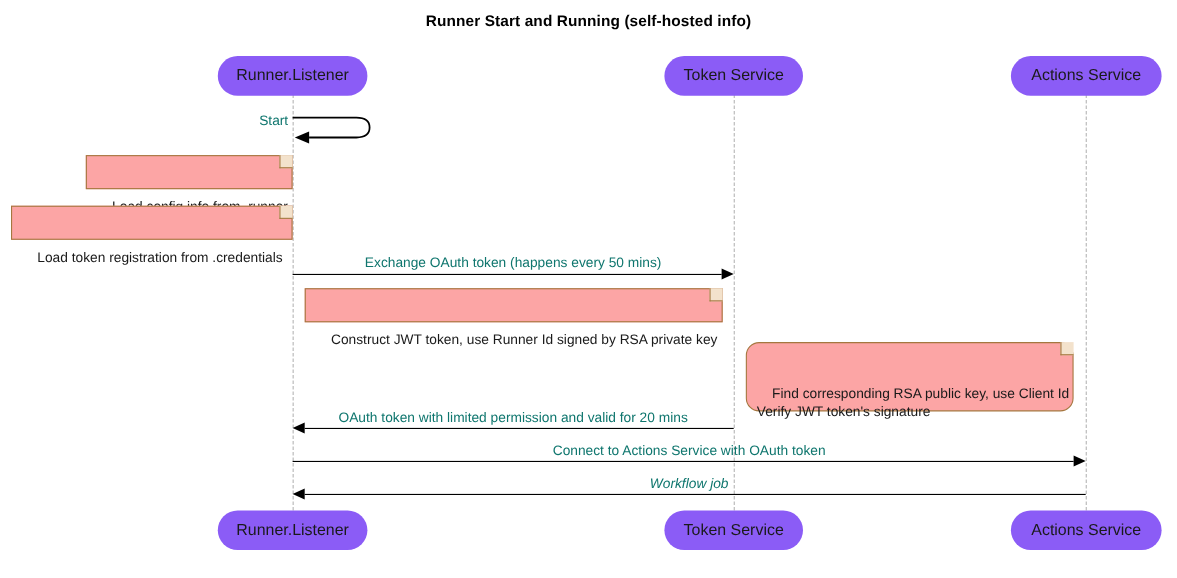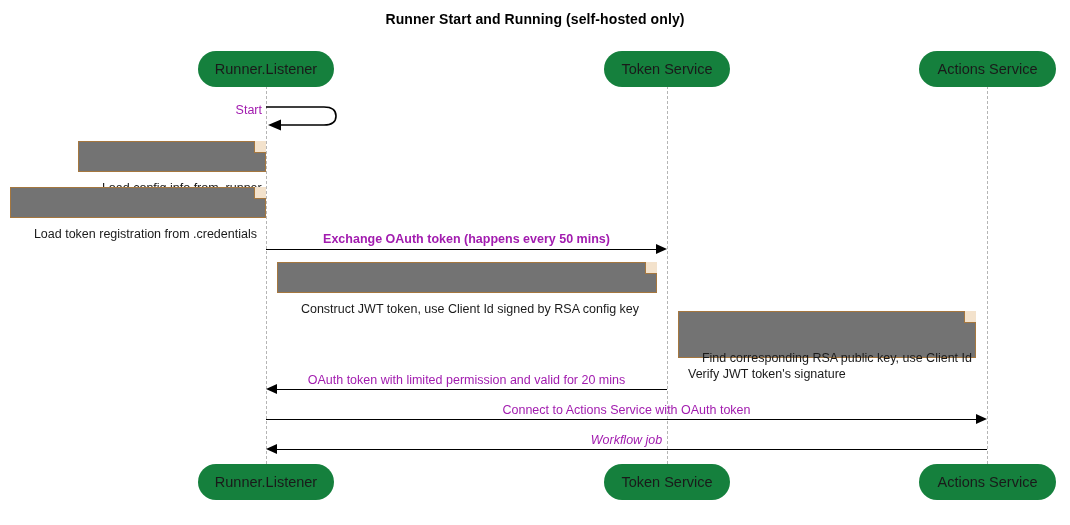--- a/index.html
+++ b/index.html
@@ -35,35 +35,35 @@
     width: 0;
     border-left: 1px dashed #b5b5b5;
     top: 86px;
     height: 378px;
   }
 
   
   .participant {
     position: absolute;
     height: 36px;
-    background: #15803d;
+    background: #8b5cf6;
     border-radius: 18px;
     display: flex;
     align-items: center;
     justify-content: center;
     font-size: 14.5px;
     color: #1a1a1a;
     box-sizing: border-box;
     white-space: nowrap;
   }
 
   
   .note {
     position: absolute;
-    background: #737373;
+    background: #fca5a5;
     border: 1px solid #a5773f;
     box-sizing: border-box;
     font-size: 12.5px;
     color: #1a1a1a;
     padding: 6px 9px 6px 9px;
     line-height: 16px;
     white-space: pre;
   }
   .note .dogear {
     position: absolute;
@@ -78,21 +78,21 @@
 
   
   .msg-line {
     position: absolute;
     height: 0;
     border-top: 1.6px solid #000000;
   }
   .msg-label {
     position: absolute;
     font-size: 12.5px;
-    color: #a21caf;
+    color: #0f766e;
     white-space: nowrap;
     text-align: center;
   }
   .arrow-head {
     position: absolute;
     width: 0;
     height: 0;
   }
   .arrow-right {
     border-top: 5.5px solid transparent;
@@ -109,21 +109,21 @@
   .self-loop {
     position: absolute;
   }
   .self-loop svg { display: block; }
 </style>
 </head>
 <body>
 
 <div id="canvas">
 
-  <div class="diagram-title">Runner Start and Running (self-hosted only)</div>
+  <div class="diagram-title">Runner Start and Running (self-hosted info)</div>
 
   <div class="lifeline" style="left:266px;"></div>
   <div class="lifeline" style="left:667px;"></div>
   <div class="lifeline" style="left:987px;"></div>
 
   <div class="participant" style="left:198px; top:51px; width:136px;">
     <span>Runner.Listener</span>
   </div>
   <div class="participant" style="left:604px; top:51px; width:126px;">
     <span>Token Service</span>
@@ -153,30 +153,30 @@
   <div class="note" style="left:78px; top:141px; width:188px; height:31px;">
     <span class="dogear"></span>
     <span>Load config info from .runner</span>
   </div>
 
   <div class="note" style="left:10px; top:187px; width:256px; height:31px;">
     <span class="dogear"></span>
     <span>Load token registration from .credentials</span>
   </div>
 
-  <div class="msg-label" style="left:266px; top:232px; width:401px;font-weight:bold;">Exchange OAuth token (happens every 50 mins)</div>
+  <div class="msg-label" style="left:266px; top:232px; width:401px;">Exchange OAuth token (happens every 50 mins)</div>
   <div class="msg-line" style="left:266px; top:249px; width:390px;"></div>
   <div class="arrow-head arrow-right" style="left:656px; top:243.7px;"></div>
 
   <div class="note" style="left:277px; top:262px; width:380px; height:31px;">
     <span class="dogear"></span>
-    <span>Construct JWT token, use Client Id signed by RSA config key</span>
+    <span>Construct JWT token, use Runner Id signed by RSA private key</span>
   </div>
 
-  <div class="note" style="left:678px; top:311px; width:298px; height:47px;">
+  <div class="note" style="left:678px; top:311px; width:298px; height:63px;border-radius:12px;">
     <span class="dogear"></span>
     <span>Find corresponding RSA public key, use Client Id
 Verify JWT token's signature</span>
   </div>
 
   <div class="msg-label" style="left:266px; top:373px; width:401px;">OAuth token with limited permission and valid for 20 mins</div>
   <div class="msg-line" style="left:277px; top:389px; width:390px;"></div>
   <div class="arrow-head arrow-left" style="left:266px; top:383.7px;"></div>
 
   <div class="msg-label" style="left:266px; top:403px; width:721px;text-align:center;">Connect to Actions Service with OAuth token</div>

